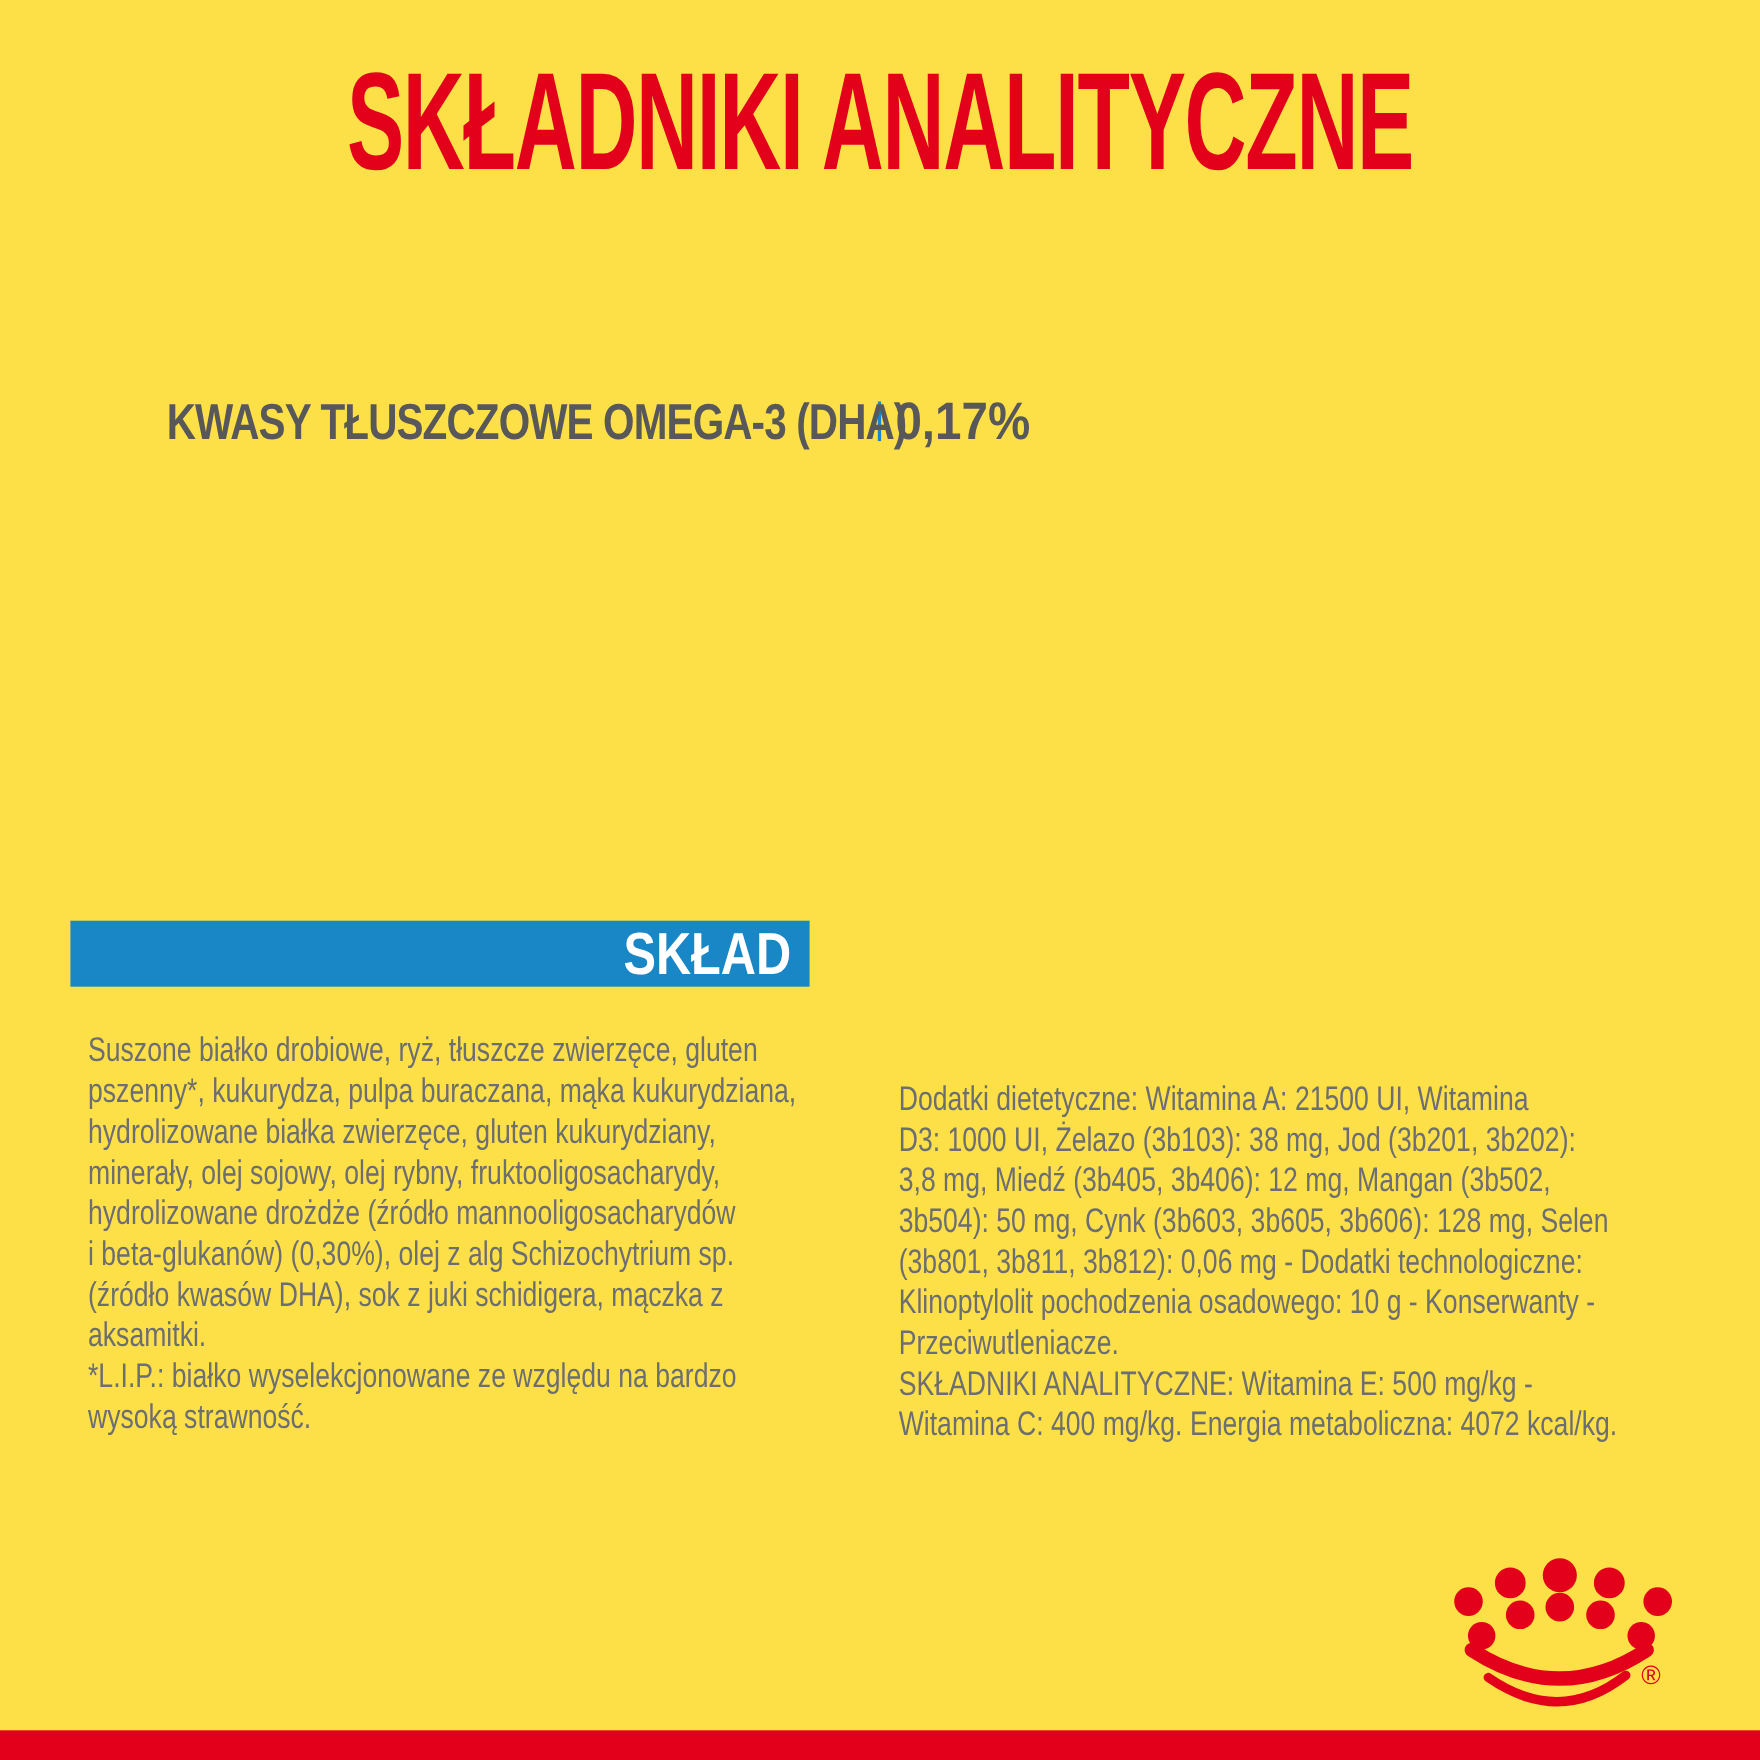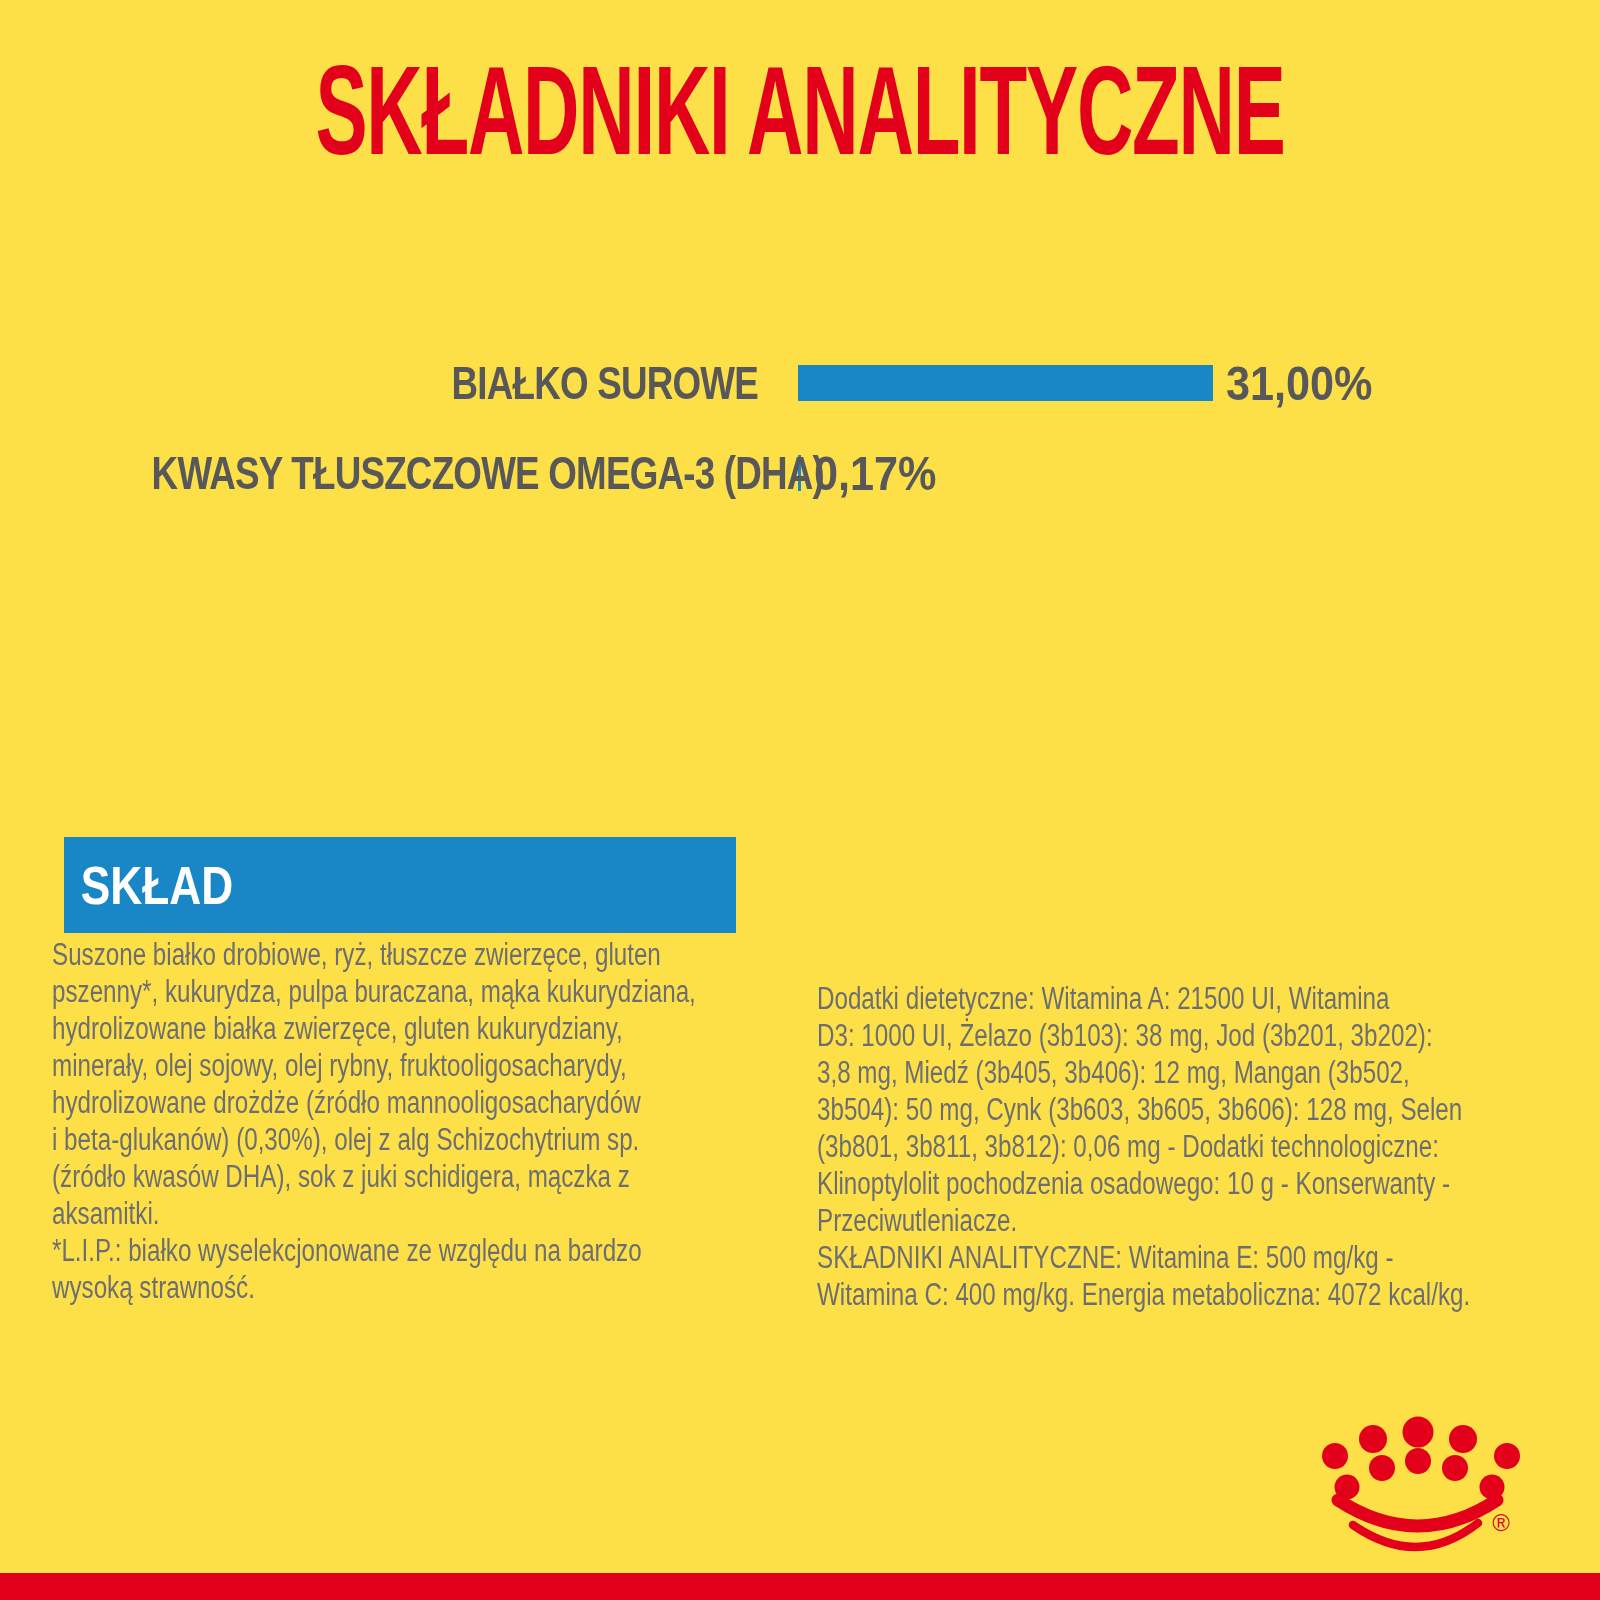--- a/index.html
+++ b/index.html
@@ -34,55 +34,50 @@
     height:36px;background:var(--blue);margin-left:40px;flex:0 0 auto;
   }
   .bar-value{
     margin-left:13px;color:var(--label-gray);
     font-size:48px;font-weight:bold;white-space:nowrap;
     transform:scaleX(0.90);transform-origin:left center;
   }
 
   
   .col-header{
-    position:absolute;top:837px;height:96px;background:var(--blue);
-    display:flex;align-items:center;justify-content:flex-start;
+    position:absolute;top:837px;height:60px;background:var(--blue);
+    display:flex;align-items:center;justify-content:flex-end;
   }
   .col-header.left{left:64px;width:672px;}
   .col-header.right{left:817px;width:719px;}
   .col-header-text{
     color:#fff;font-size:54px;font-weight:bold;white-space:nowrap;
     transform:scaleX(0.82);transform-origin:center center;
   }
   .col-text{position:absolute;top:936px;}
-  .col-text.left{left:52px;width:672px;}
+  .col-text.left{left:80px;width:672px;}
   .col-text.right{left:817px;width:719px;margin-top:44px;}
   .textline{
     color:var(--body-gray);font-size:31px;line-height:37px;height:37px;
     white-space:nowrap;transform:scaleX(0.78);transform-origin:left center;
   }
 
   
   .logo{position:absolute;left:1320px;top:1390px;width:220px;height:180px;}
   .footer-bar{position:absolute;left:0;top:1573px;width:1600px;height:27px;background:var(--red);}
 </style>
 </head>
 <body>
 
 <div id="stage">
 
   <h1 class="title">SKŁADNIKI ANALITYCZNE</h1>
 
   <div class="chart">
     <div>
-    <div class="bar-row">
-      <div class="bar-label">BIAŁKO SUROWE</div>
-      <div class="bar-track" style="width: 415px;"></div>
-      <div class="bar-value">31,00%</div>
-    </div>
 
 
 
 
     <div class="bar-row">
       <div class="bar-label">KWASY TŁUSZCZOWE OMEGA-3 (DHA)</div>
       <div class="bar-track" style="width: 3px;"></div>
       <div class="bar-value">0,17%</div>
     </div>
   </div>

